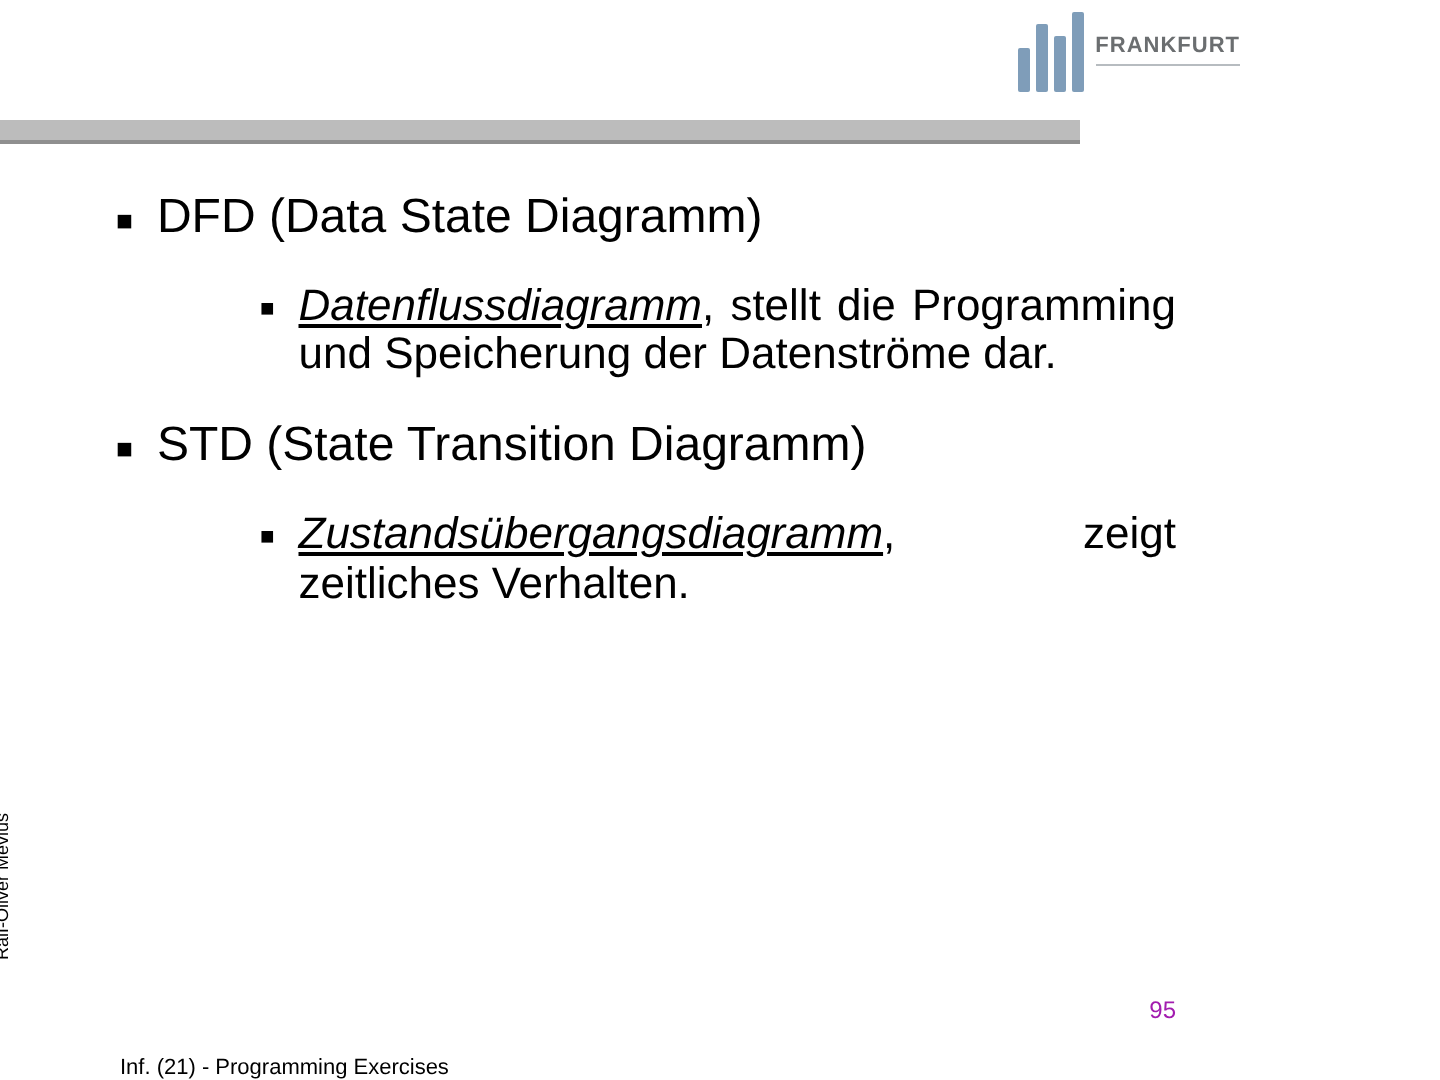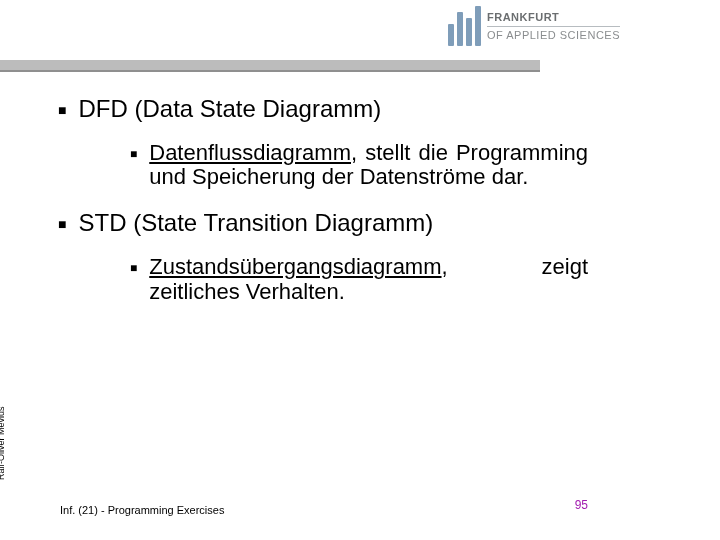--- a/index.html
+++ b/index.html
@@ -106,37 +106,37 @@
     line-height: 1.1;
   }
   .bullet {
     flex: 0 0 auto;
     font-size: 14px;
     line-height: 1;
     margin-top: 8px;
   }
   .item-l2 .bullet { margin-top: 7px; font-size: 12px;}
   .text { flex: 1 1 auto; }
-  .u { text-decoration: underline; }
+  .u { text-decoration: underline; font-style: italic; }
 
   .vertical-author {
     position: absolute;
     left: 6px;
     bottom: 60px;
     transform-origin: left bottom;
     transform: rotate(-90deg);
     font-size: 9px;
     color: #000;
     white-space: nowrap;
   }
 
   .footer-left {
     position: absolute;
     left: 60px;
-    bottom: 24px;
+    bottom: 0;
     font-size: 11px;
     color: #000;
   }
   .footer-page {
     position: absolute;
     right: 40px;
     bottom: 28px;
     font-size: 12px;
     color: #a21caf;
   }
@@ -149,21 +149,20 @@
   <div class="logo">
     <div class="logo-mark">
       <div class="logo-bar" style="height:22px"></div>
       <div class="logo-bar" style="height:34px"></div>
       <div class="logo-bar" style="height:28px"></div>
       <div class="logo-bar" style="height:40px"></div>
     </div>
     <div class="logo-text">
       <span class="line1">FRANKFURT</span>
       <span class="sep"></span>
-      <span>OF APPLIED SCIENCES</span>
     </div>
   </div>
 
   <div class="title-rule"></div>
 
   <div class="content">
 
     <div class="item-l1">
       <span class="bullet">■</span>
       <span class="text">DFD (Data State Diagramm)</span>

